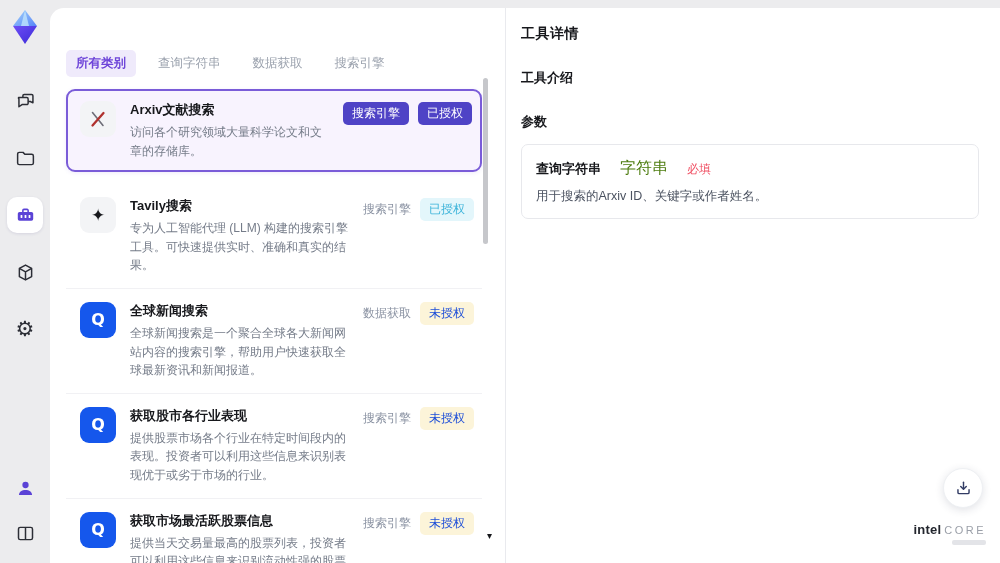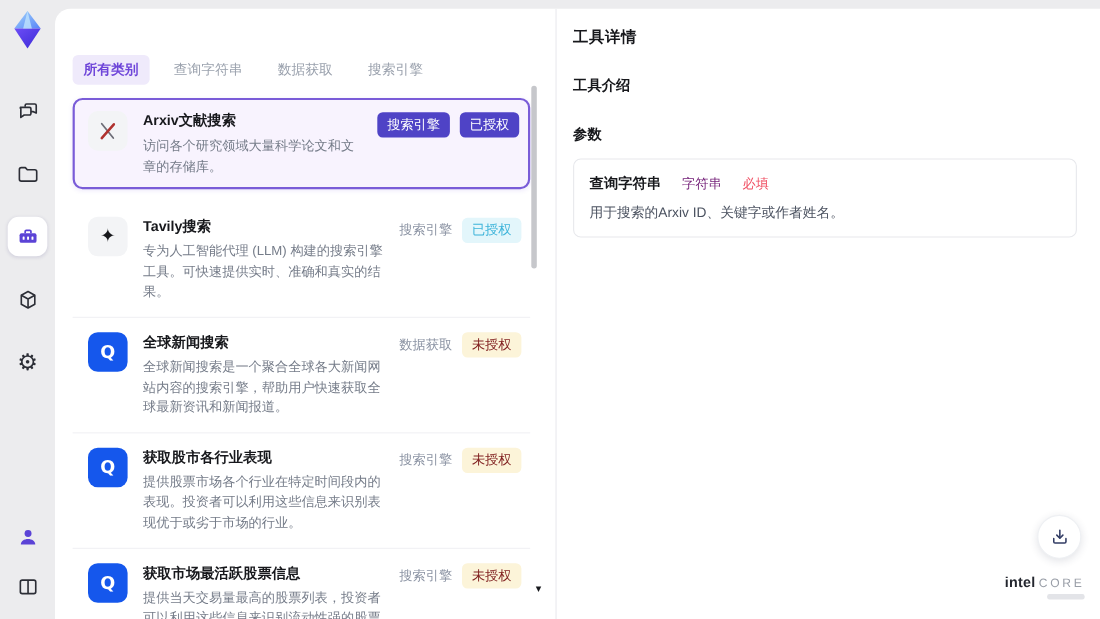--- a/index.html
+++ b/index.html
@@ -54,38 +54,38 @@
   .tile .q { color:#fff; font-weight:800; font-size:16px; font-family:"DejaVu Sans",sans-serif; }
   .tile .star { font-size:17px; color:#17181c; }
   .t-main { flex:1 1 auto; min-width:0; }
   .t-name { font-size:13px; font-weight:700; margin-bottom:4px; }
   .t-desc { font-size:12px; color:#757c89; line-height:1.55; max-width:245px; }
   .t-side { flex:0 0 auto; display:flex; gap:9px; align-items:center; height:22px; margin-top:1px; }
   .cat-text { font-size:12px; color:#8b93a3; }
   .pill { font-size:12px; padding:3px 9px; border-radius:5px; white-space:nowrap; }
   .pill.purple { background:#4f43c6; color:#fff; }
   .pill.cyan { background:#e3f6fb; color:#3db4da; }
-  .pill.yellow { background:#fcf4d9; color:#7f1d1d; }
+  .pill.yellow { background:#fcf4d9; color:#1d4ed8; }
 
   
   .list-scrollbar { position:absolute; right:16px; top:62px; width:6px; bottom:30px; }
   .list-thumb { position:absolute; top:8px; left:0; width:5px; height:166px; border-radius:3px; background:#c6c7cb; cursor:pointer; }
   .scroll-down { position:absolute; right:13px; bottom:22px; font-size:10px; color:#17181c; cursor:pointer; font-family:"DejaVu Sans",sans-serif; }
 
   .v-divider { position:absolute; left:455px; top:0; bottom:0; width:1px; background:#e9eaee; }
 
   
   .detail-pane { position:absolute; left:456px; top:0; right:0; bottom:0; padding:17px 21px 0 15px; }
   .d-title { font-size:14px; font-weight:700; letter-spacing:.5px; }
   .d-sub { font-size:13px; font-weight:700; margin-top:26px; }
   .d-box { margin-top:13px; border:1px solid #e7e8ec; border-radius:7px; background:#fff; padding:13px 14px; }
   .d-box.intro { font-size:12.5px; color:#3c4350; line-height:1.6; }
   .param-head { display:flex; align-items:baseline; gap:19px; }
   .param-name { font-size:13px; font-weight:700; }
-  .param-type { font-size:12px; color:#701a75; }
+  .param-type { font-size:16px; color:#4d7c0f; }
   .param-required { font-size:12px; color:#f04f63; }
   .param-desc { margin-top:9px; font-size:12.5px; color:#4b5260; }
 
   
   .fab {
     position:absolute; right:17px; bottom:55px; width:40px; height:40px; border-radius:50%;
     background:#fff; border:1px solid #eef0f3; box-shadow:0 2px 8px rgba(40,50,80,.14);
     display:flex; align-items:center; justify-content:center; cursor:pointer;
   }
   .brand { position:absolute; right:14px; bottom:18px; text-align:left; }

